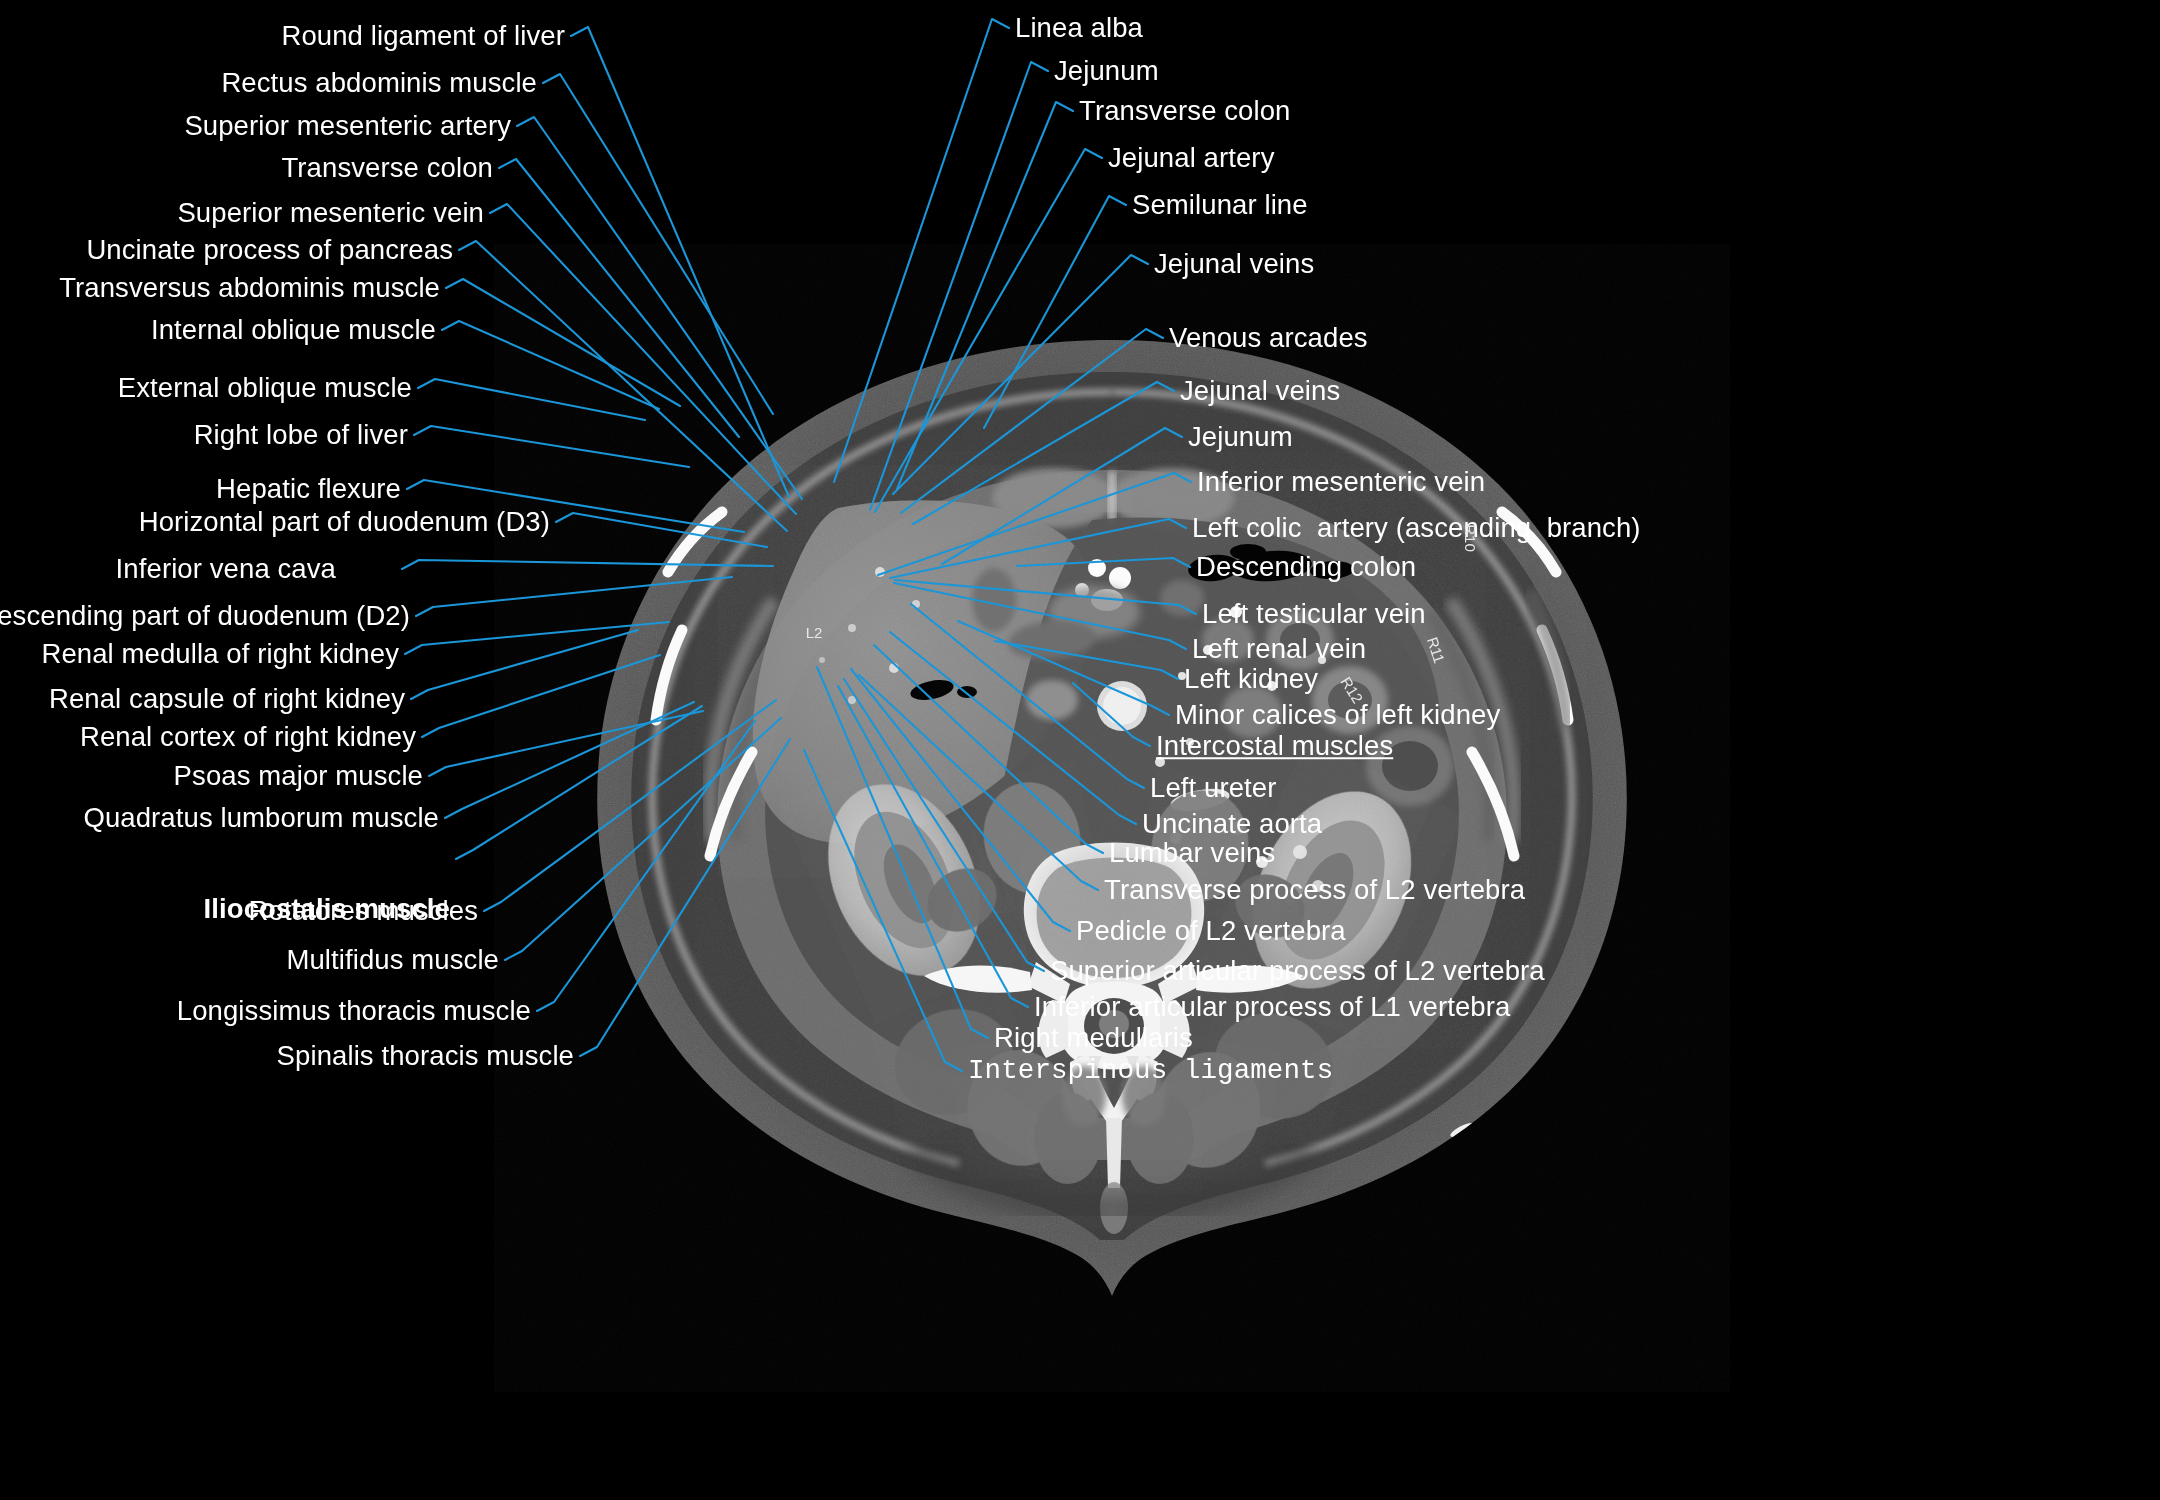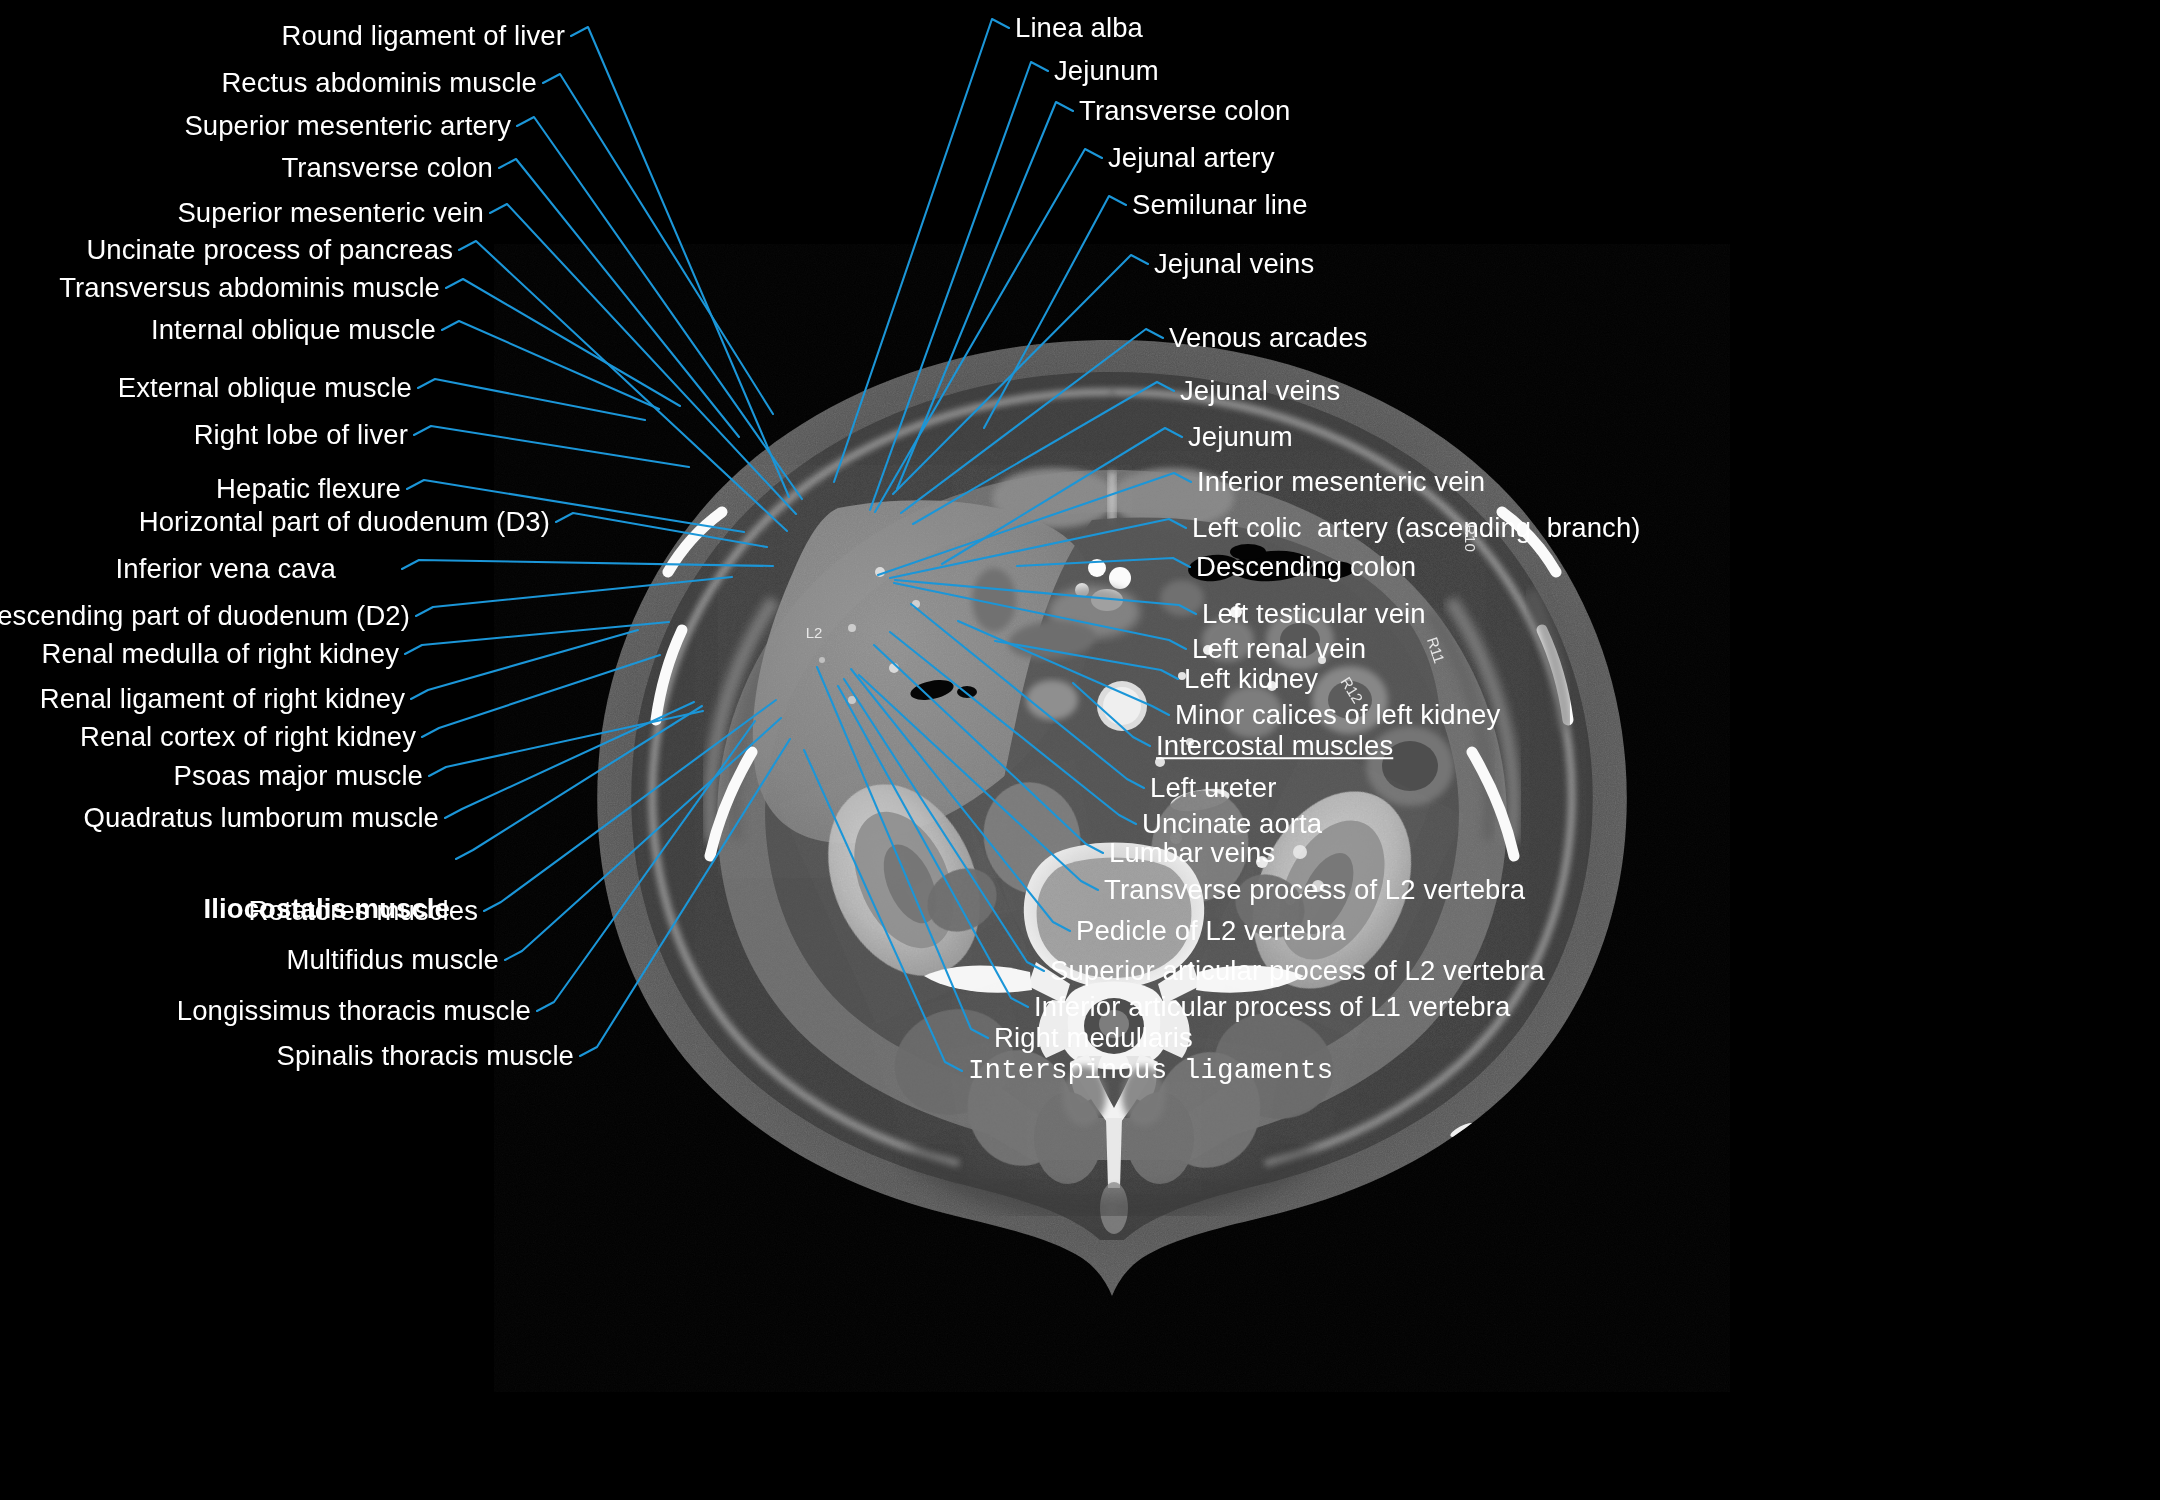--- a/index.html
+++ b/index.html
@@ -419,21 +419,21 @@
       <div class="label left" style="right: 1739px; top: 250px;">Uncinate process of pancreas</div>
       <div class="label left" style="right: 1752px; top: 288px;">Transversus abdominis muscle</div>
       <div class="label left" style="right: 1756px; top: 330px;">Internal oblique muscle</div>
       <div class="label left" style="right: 1780px; top: 388px;">External oblique muscle</div>
       <div class="label left" style="right: 1784px; top: 435px;">Right lobe of liver</div>
       <div class="label left" style="right: 1791px; top: 489px; text-align: center;">Hepatic flexure</div>
       <div class="label left" style="right: 1642px; top: 522px;">Horizontal part of duodenum (D3)</div>
       <div class="label left" style="right: 1856px; top: 569px;">Inferior vena cava</div>
       <div class="label left" style="right: 1782px; top: 616px;">Descending part of duodenum (D2)</div>
       <div class="label left" style="right: 1793px; top: 654px;">Renal medulla of right kidney</div>
-      <div class="label left" style="right: 1787px; top: 699px;">Renal ligament of right kidney</div>
+      <div class="label left" style="right: 1787px; top: 699px;">Renal capsule of right kidney</div>
       <div class="label left" style="right: 1776px; top: 737px;">Renal cortex of right kidney</div>
       <div class="label left" style="right: 1769px; top: 776px;">Psoas major muscle</div>
       <div class="label left" style="right: 1753px; top: 818px;">Quadratus lumborum muscle</div>
       <div class="label left" style="right: 1742px; top: 909px; font-weight: bold;">Iliocostalis muscle</div>
       <div class="label left" style="right: 1714px; top: 911px;">Rotatores muscles</div>
       <div class="label left" style="right: 1693px; top: 960px;">Multifidus muscle</div>
       <div class="label left" style="right: 1661px; top: 1011px;">Longissimus thoracis muscle</div>
       <div class="label left" style="right: 1618px; top: 1056px;">Spinalis thoracis muscle</div>
     </div>
   <div id="labels-right">

